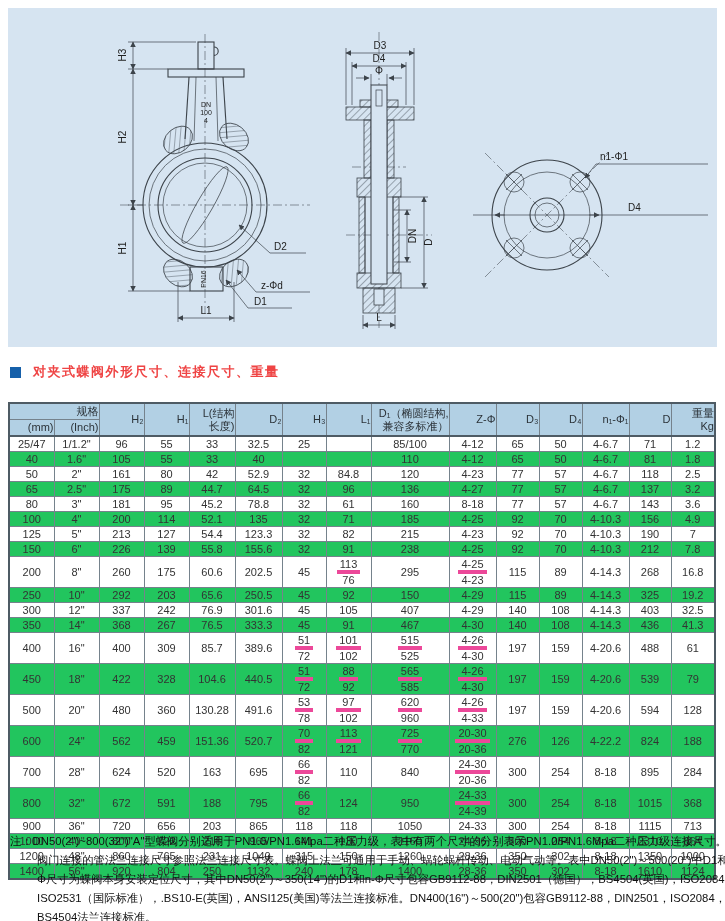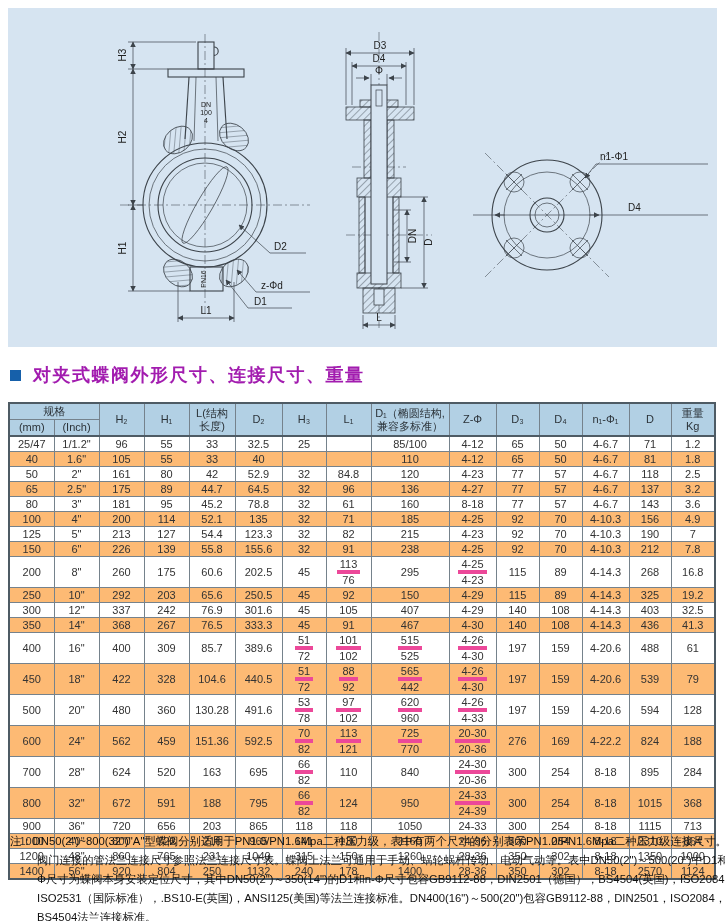--- a/index.html
+++ b/index.html
@@ -13,33 +13,33 @@
   .ol{fill:none;stroke:#3c434a;stroke-width:1.1;}
   .thin{fill:none;stroke:#3c434a;stroke-width:0.7;}
   .cl{fill:none;stroke:#4a525a;stroke-width:0.6;stroke-dasharray:9 3 2 3;}
   .dim{fill:none;stroke:#3c434a;stroke-width:0.7;}
   .hat{stroke:#3c434a;stroke-width:0.8;fill:url(#hh);}
   .dlabel{font-size:10px;}
   .tlabel{font-size:7px;}
 
   .title-row{position:absolute;left:10px;top:363px;display:flex;align-items:center;}
   .bullet{width:11px;height:11px;background:#1660aa;margin-right:12px;}
-  .title{font-size:18px;font-weight:bold;color:#a21caf;letter-spacing:1.5px;}
+  .title{font-size:13px;font-weight:bold;color:#ef4444;letter-spacing:1.5px;}
 
   table.spec{
     position:absolute;left:8px;top:402px;width:708px;
     border-collapse:collapse;table-layout:fixed;
     font-size:11px;color:#333;text-align:center;
     border:2px solid #4e5b64;
   }
   .spec th,.spec td{border:1px solid #75828c;padding:0;font-weight:normal;}
   .spec thead th{background:#b2d0e4;white-space:pre-line;line-height:13px;padding:1px 0;color:#2b3238;}
-  .spec thead{border-bottom:2px solid #4e5b64;}
+  .spec thead{border-bottom:2px solid #4e5b64;text-align:right;}
   .spec td{line-height:12px;padding:1px 0;height:12px;}
-  .spec tbody tr.alt{background:#fdba74;}
+  .spec tbody tr.alt{background:#22c55e;}
   .frac{display:inline-block;line-height:12px;vertical-align:middle;}
   .frac .ft{display:block;border-bottom:4px solid #ec4899;padding:0 3px;}
   .frac .fb{display:block;padding:0 3px;}
 
   .notes{
     position:absolute;left:10px;top:832px;width:706px;
     font-size:11.3px;line-height:19px;color:#111;
     padding-left:27px;text-indent:-27px;margin:0;
   }
 </style>
@@ -478,21 +478,21 @@
       </tr>
       <tr class="alt">
         <td>450</td>
         <td>18"</td>
         <td>422</td>
         <td>328</td>
         <td>104.6</td>
         <td>440.5</td>
         <td><span class="frac"><span class="ft">51</span><span class="fb">72</span></span></td>
         <td><span class="frac"><span class="ft">88</span><span class="fb">92</span></span></td>
-        <td><span class="frac"><span class="ft">565</span><span class="fb">442</span></span></td>
+        <td><span class="frac"><span class="ft">565</span><span class="fb">585</span></span></td>
         <td><span class="frac"><span class="ft">4-26</span><span class="fb">4-30</span></span></td>
         <td>197</td>
         <td>159</td>
         <td>4-20.6</td>
         <td>539</td>
         <td>79</td>
       </tr>
       <tr>
         <td>500</td>
         <td>20"</td>
@@ -509,27 +509,27 @@
         <td>4-20.6</td>
         <td>594</td>
         <td>128</td>
       </tr>
       <tr class="alt">
         <td>600</td>
         <td>24"</td>
         <td>562</td>
         <td>459</td>
         <td>151.36</td>
-        <td>592.5</td>
+        <td>520.7</td>
         <td><span class="frac"><span class="ft">70</span><span class="fb">82</span></span></td>
         <td><span class="frac"><span class="ft">113</span><span class="fb">121</span></span></td>
         <td><span class="frac"><span class="ft">725</span><span class="fb">770</span></span></td>
         <td><span class="frac"><span class="ft">20-30</span><span class="fb">20-36</span></span></td>
         <td>276</td>
-        <td>169</td>
+        <td>126</td>
         <td>4-22.2</td>
         <td>824</td>
         <td>188</td>
       </tr>
       <tr>
         <td>700</td>
         <td>28"</td>
         <td>624</td>
         <td>520</td>
         <td>163</td>
@@ -619,19 +619,19 @@
         <td>804</td>
         <td>250</td>
         <td>1132</td>
         <td>240</td>
         <td>178</td>
         <td>1400</td>
         <td>28-36</td>
         <td>350</td>
         <td>302</td>
         <td>8-18</td>
-        <td>2570</td>
+        <td>1610</td>
         <td>1124</td>
       </tr>
     </tbody>
 </table>
 
 <p class="notes">注：DN50(2")~800(32")"A"型蝶阀分别适用于PN1.0/PN1.6Mpa二种压力级，表中有两个尺寸的分别表示PN1.0/PN1.6Mpa二种压力级连接尺寸。与阀门连接的管法兰连接尺寸参照法兰连接尺寸表。蝶阀上法兰可通用于手动、蜗轮蜗杆传动、电动气动等。表中DN50(2")～500(20")中D1和n-Φ尺寸为蝶阀本身安装定位尺寸，其中DN50(2")～350(14")的D1和n-Φ尺寸包容GB9112-88，DIN2501（德国），BS4504(英国)，ISO2084、ISO2531（国际标准），.BS10-E(英国)，ANSI125(美国)等法兰连接标准。DN400(16")～500(20")包容GB9112-88，DIN2501，ISO2084，BS4504法兰连接标准。</p>
 
 </body></html>

